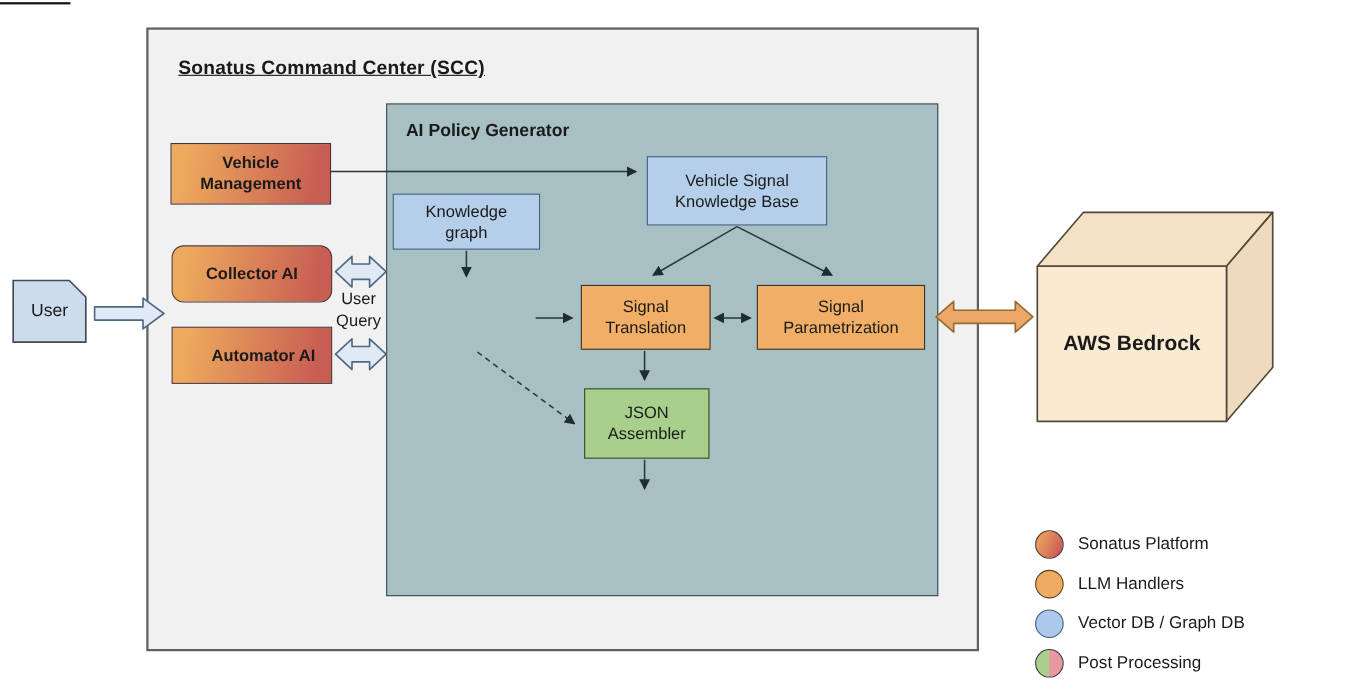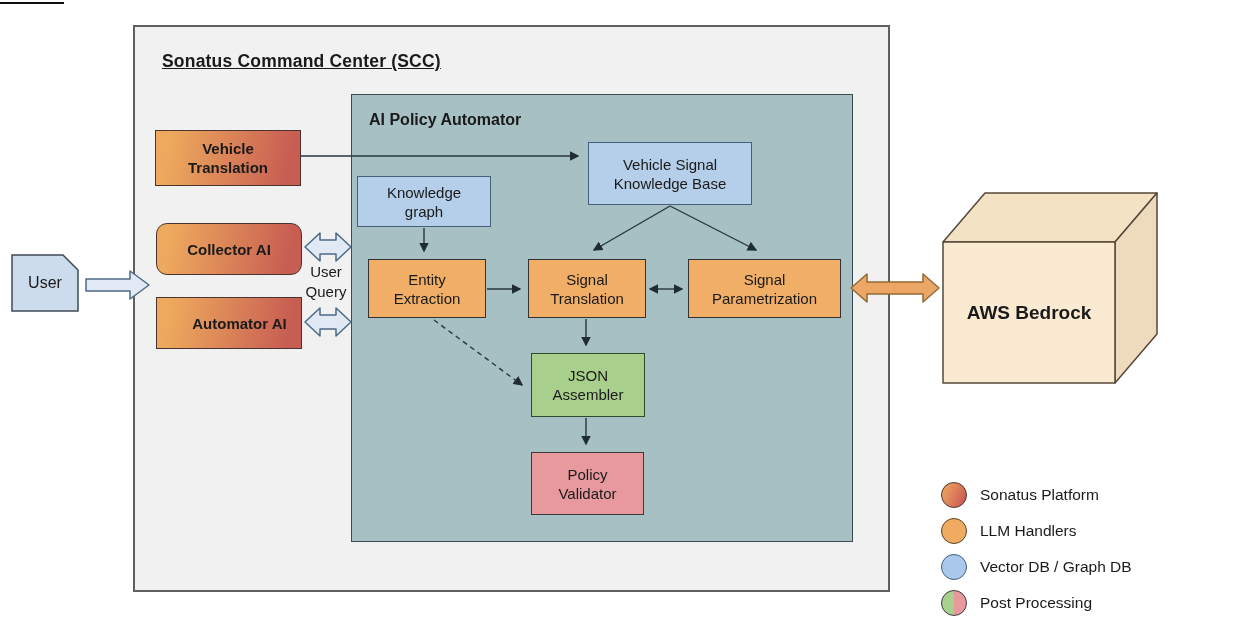--- a/index.html
+++ b/index.html
@@ -56,40 +56,36 @@
 <body>
 
 <div class="canvas">
 
   <div class="artifact-line"></div>
 
   <div class="scc-box"></div>
   <div class="scc-title">Sonatus Command Center (SCC)</div>
 
   <div class="apg-box"></div>
-  <div class="apg-title">AI Policy Automator</div>
+  <div class="apg-title">AI Policy Generator</div>
 
   <div class="node grad bold n-vm">Vehicle
-Translation</div>
+Management</div>
   <div class="node grad bold n-col">Collector AI</div>
   <div class="node grad bold n-aut">Automator AI</div>
   <div class="node blue n-kg">Knowledge
 graph</div>
   <div class="node blue n-vskb">Vehicle Signal
 Knowledge Base</div>
-  <div class="node orange n-ee">Entity
-Extraction</div>
   <div class="node orange n-st">Signal
 Translation</div>
   <div class="node orange n-sp">Signal
 Parametrization</div>
   <div class="node green n-ja">JSON
 Assembler</div>
-  <div class="node pink n-pv">Policy
-Validator</div>
 
   <svg class="overlay" width="1236" height="630" viewBox="0 0 1236 630">
     <defs>
       <marker id="arr" viewBox="0 0 10 10" refX="8.5" refY="5" markerWidth="7" markerHeight="7" orient="auto-start-reverse">
         <path d="M0,0 L10,5 L0,10 z" fill="#1f2d33"></path>
       </marker>
     </defs>
 
     <polygon points="12,255 63,255 78,270 78,311 12,311" fill="#ccdcec" stroke="#3f4a55" stroke-width="1.5"></polygon>
 

